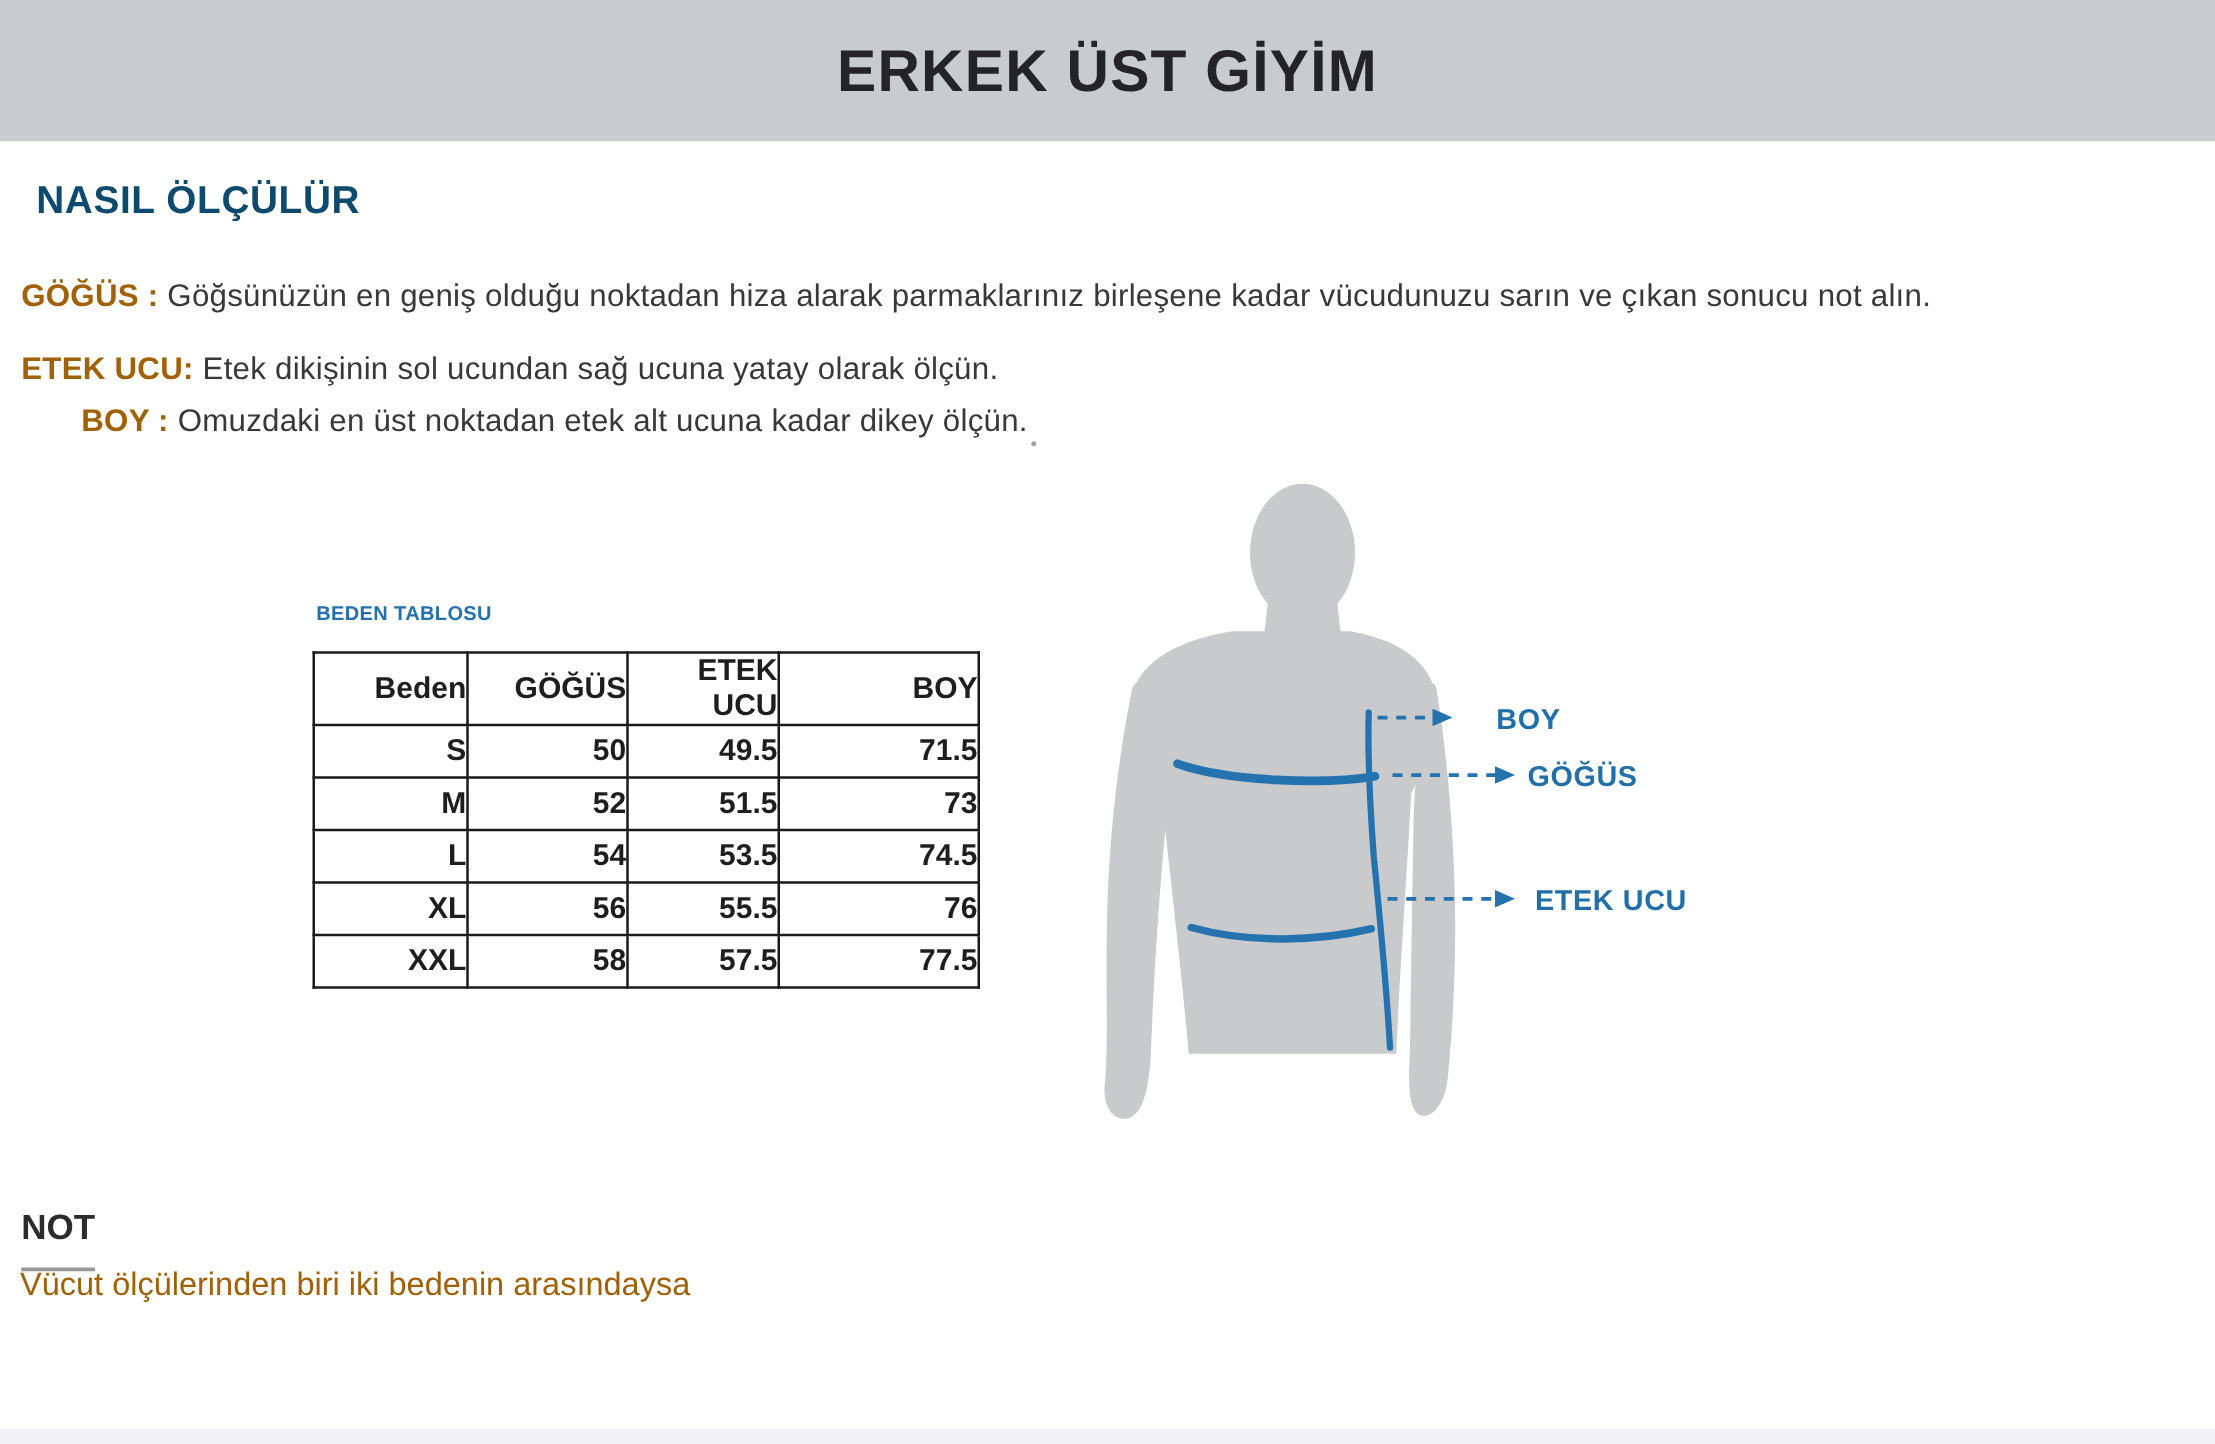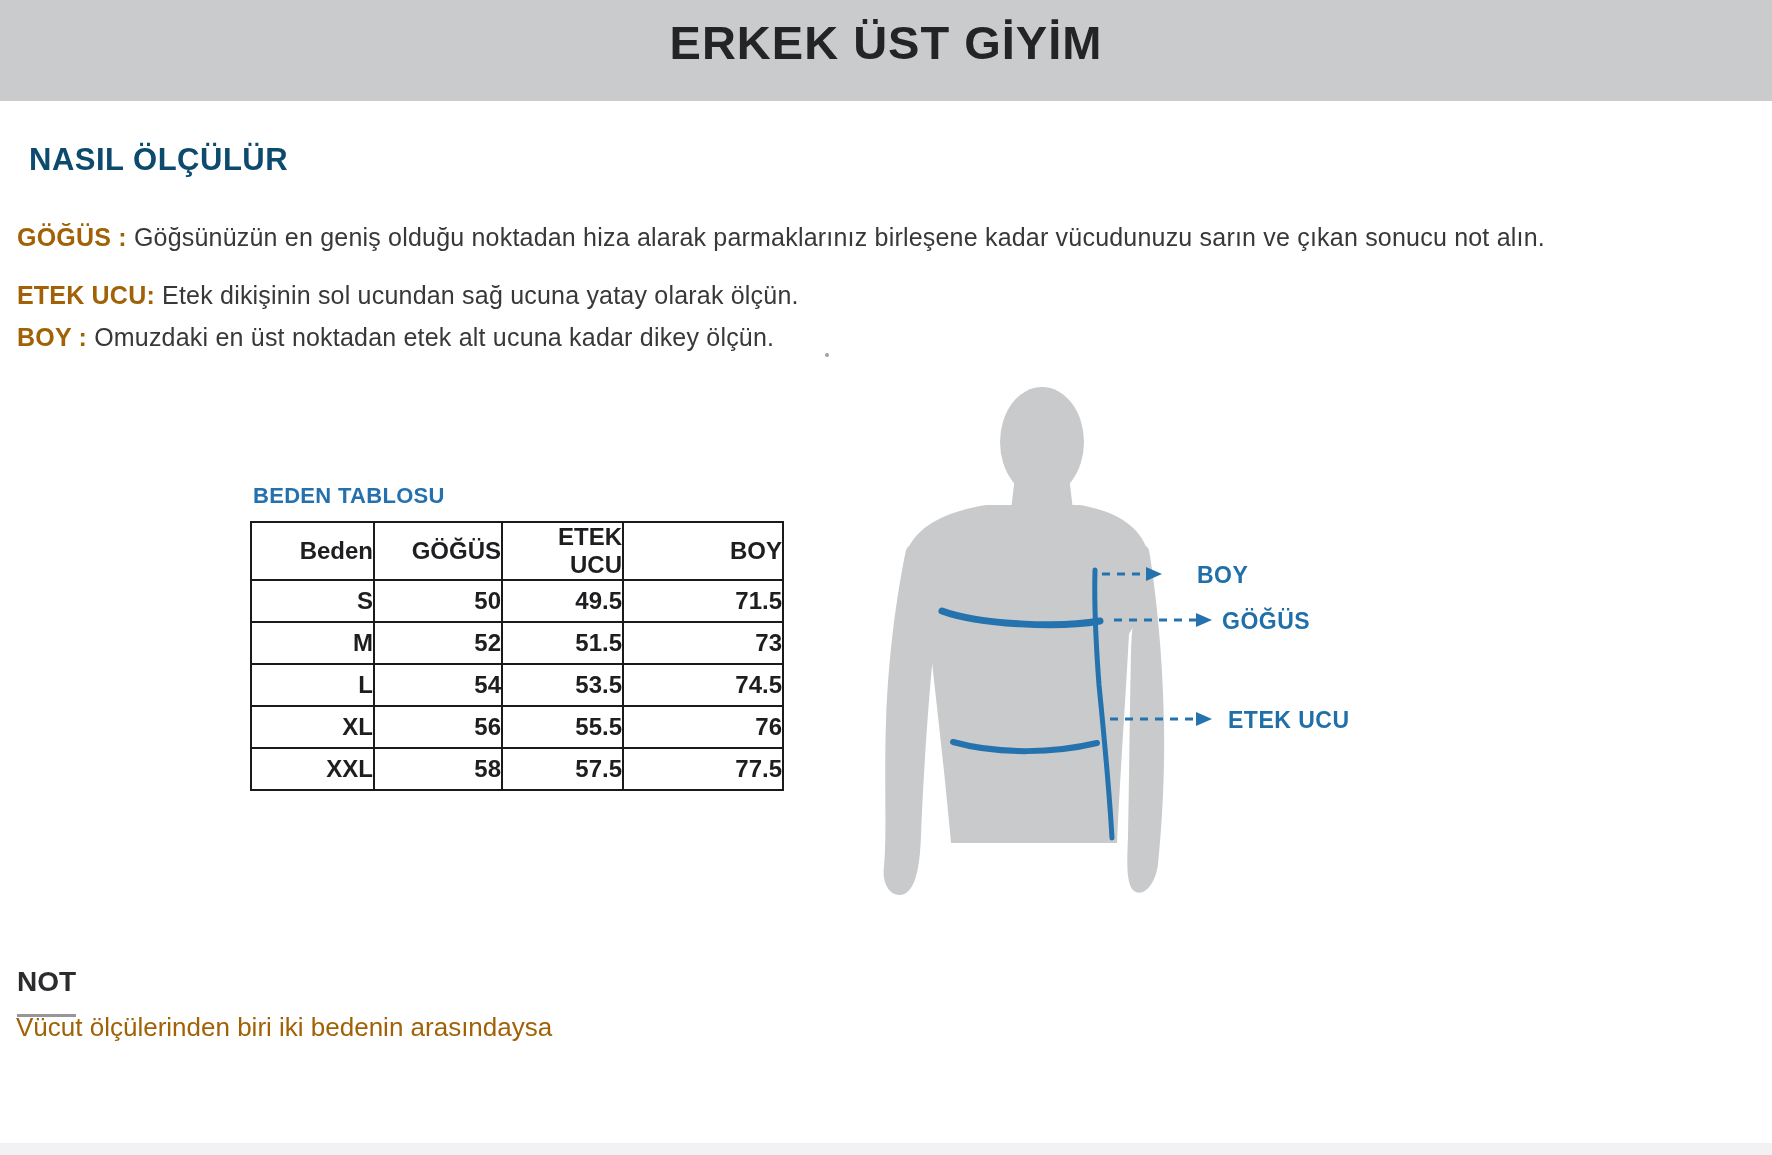--- a/index.html
+++ b/index.html
@@ -3,43 +3,43 @@
 <meta charset="utf-8">
 <style>
   html,body{margin:0;padding:0;}
   body{
     width:1772px;height:1155px;position:relative;overflow:hidden;
     background:#ffffff;color:#2d2d2f;
     font-family:"Liberation Sans", sans-serif;
   }
   
   .banner{
-    position:absolute;left:0;top:0;width:1772px;height:101px;
-    background:#cacbcd;display:flex;align-items:flex-end;justify-content:center;
+    position:absolute;left:0;top:0;width:1772px;height:113px;
+    background:#cacbcd;display:flex;align-items:center;justify-content:center;
   }
   .banner-title{
     font-size:47px;font-weight:bold;color:#242426;letter-spacing:1px;
   }
   
   .howto-heading{
     position:absolute;left:17px;top:130px;margin:12px;
     font-size:31px;font-weight:bold;color:#0c4a6e;letter-spacing:.5px;
   }
   .instr{
     position:absolute;left:17px;white-space:nowrap;
     font-size:25px;color:#38383a;letter-spacing:.2px;
   }
   .instr b{color:#a16207;}
   #instr-0{top:198px;}
   #instr-1{top:256px;}
-  #instr-2{top:298px;}
+  #instr-2{top:298px;margin-left:48px;}
   
   .table-caption{
     position:absolute;left:253px;top:483px;
-    font-size:22px;font-weight:bold;color:#2471ad;letter-spacing:.3px;
+    font-size:16px;font-weight:bold;color:#2471ad;letter-spacing:.3px;
   }
   table.size{
     position:absolute;left:250px;top:521px;width:532px;
     border-collapse:collapse;table-layout:fixed;
     font-size:24px;font-weight:bold;color:#1e1e20;text-align:right;
   }
   table.size th,table.size td{
     border:2px solid #1a1a1a;padding:0;font-weight:bold;
   }
   table.size th{height:42px;}

